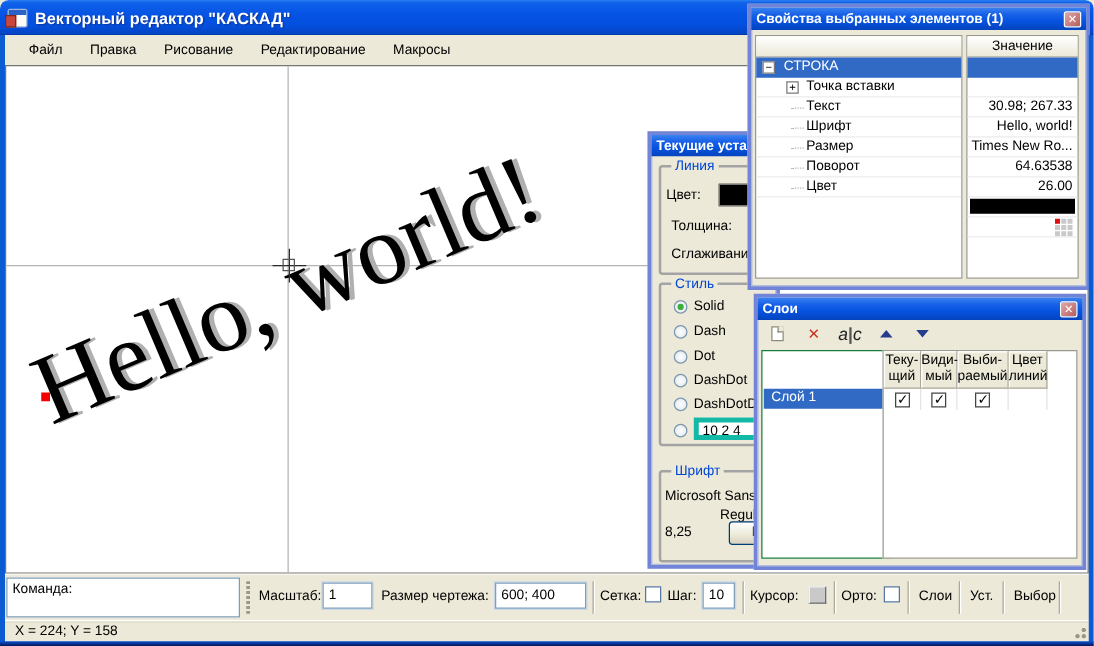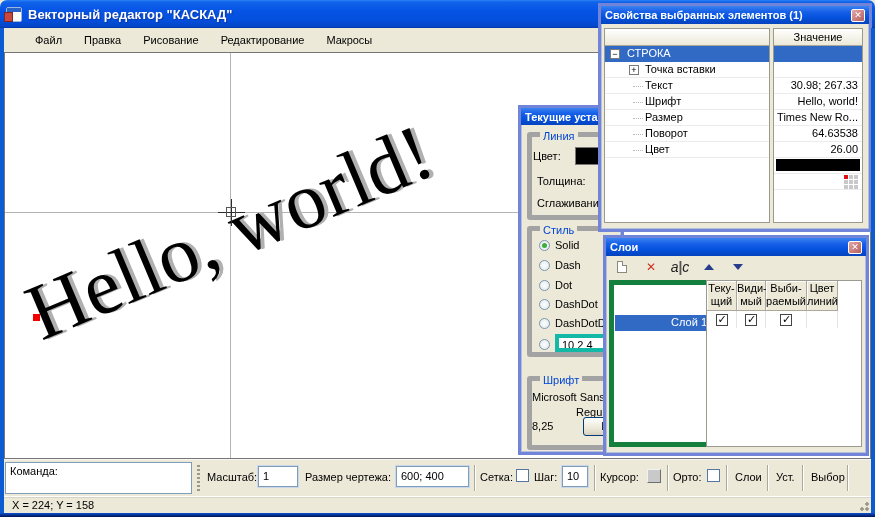--- a/index.html
+++ b/index.html
@@ -15,21 +15,21 @@
   .titlebar { position:absolute; left:0; top:0; width:875px; height:28px;
       background:linear-gradient(180deg,#2a80f2 0%,#0f62ea 8%,#0653e4 40%,#0350df 70%,#0345c5 96%,#02329a 100%);
       border-radius:7px 7px 0 0; display:flex; align-items:center; padding-left:6px; z-index:1; }
   .titlebar .title { color:#fff; font-weight:bold; font-size:13px; margin-left:6px;
       text-shadow:1px 1px 1px #10379f; white-space:nowrap; }
   .form-icon { width:16px; height:15px; position:relative; background:#fdfbf5; border:1px solid #9db7dd; border-radius:2px; }
   .form-icon::before { content:""; position:absolute; left:0; top:0; right:0; height:4px; background:#2a62c8; }
   .form-icon::after  { content:""; position:absolute; left:-3px; top:4px; width:7px; height:8px; background:#c8473f; border:1px solid #7d2722; }
 
   .menubar { position:absolute; left:4px; top:28px; width:867px; height:24px; background:#ece9d8;
-      display:flex; align-items:center; padding-left:20px; z-index:1; }
+      display:flex; align-items:center; padding-left:8px; z-index:1; }
   .menu-item { padding:4px 11px; cursor:default; }
 
   
   .canvas { position:absolute; left:4px; top:52px; width:867px; height:407px; background:#fff;
       border:1px solid #767676; overflow:hidden; z-index:0; }
   .axis-v { position:absolute; left:225px; top:0; width:1px; height:100%; background:#b4b4b4; }
   .axis-h { position:absolute; left:0; top:159px; width:100%; height:1px; background:#b4b4b4; }
   .hello  { position:absolute; left:37px; top:219px; font-family:"Liberation Serif","DejaVu Serif",serif;
       font-size:80px; line-height:84px; white-space:nowrap; color:#000;
       text-shadow:4px 1px 0 #b0b0b0; transform:rotate(-23deg); transform-origin:0 70px; }
@@ -71,33 +71,33 @@
   .layers { left:603px; top:235px; width:266px; height:221px; z-index:3; }
   .ltoolbar { position:absolute; left:0; top:18px; height:22px; right:0; display:flex; align-items:center; gap:13px; padding-left:8px; }
   .tbtn { width:16px; height:15px; display:flex; align-items:center; justify-content:center; font-size:11px; cursor:pointer; }
   .icon-page { width:10px; height:12px; background:#fff; border:1px solid #8a8a7a; position:relative; }
   .icon-page::after { content:""; position:absolute; right:-1px; top:-1px; width:4px; height:4px; background:#ece9d8; border-left:1px solid #8a8a7a; border-bottom:1px solid #8a8a7a; }
   .icon-x { color:#cc3220; font-weight:bold; font-size:12px; }
   .icon-ac { font-size:14px; font-style:italic; color:#222; letter-spacing:0; }
   .icon-ac b { color:#555; font-style:normal; }
   .tri-up { width:0; height:0; border-left:5px solid transparent; border-right:5px solid transparent; border-bottom:6px solid #273c8c; }
   .tri-dn { width:0; height:0; border-left:5px solid transparent; border-right:5px solid transparent; border-top:6px solid #273c8c; }
-  .llist { position:absolute; left:3px; top:42px; width:104px; bottom:6px; background:#fff; border:5px solid #15803d;text-align:right; }
+  .llist { position:absolute; left:3px; top:42px; width:104px; bottom:6px; background:#fff; border:1px solid #15803d; }
   .lrow { position:absolute; left:1px; right:1px; top:30px; height:16px; background:#316ac5; color:#fff; line-height:15px; padding-left:6px; }
   .lgrid { position:absolute; left:100px; top:42px; right:4px; bottom:6px; background:#fff; border:1px solid #9a9a8e; }
   .lg-head { position:absolute; top:0; height:30px; background:#ece9d8; border-right:1px solid #aca899; border-bottom:1px solid #aca899;
       box-shadow:inset 1px 1px 0 #fff; text-align:center; font-size:11px; line-height:13px; padding-top:1px; white-space:pre-line; }
   .lg-cell { position:absolute; top:30px; height:17px; border-right:1px solid #e4e4e4; display:flex; align-items:center; justify-content:center; }
   .cb { width:12px; height:12px; background:#fff; border:1px solid #444; position:relative; }
   .cb.checked::after { content:"✓"; position:absolute; left:1px; top:-2px; font-size:11px; font-weight:bold; color:#000; }
 
   
   .settings { left:518px; top:105px; width:106px; height:350px; z-index:1; overflow:hidden; }
   .settings .panel-title { height:17px; }
-  .groupbox { position:absolute; border:5px solid #a3a3a3; border-radius:3px; width:120px; }
+  .groupbox { position:absolute; border:2px solid #a3a3a3; border-radius:3px; width:120px; }
   .groupbox > .glabel { position:absolute; top:-7px; left:8px; background:#ece9d8; padding:0 3px; color:#0046d5; }
   .slabel { position:absolute; white-space:nowrap; }
   .color-swatch { position:absolute; background:#000; border:1px solid #777; }
   .radio-row { position:absolute; display:flex; align-items:center; gap:5px; height:14px; }
   .radio { width:11px; height:11px; border-radius:50%; border:1px solid #7a98af; background:radial-gradient(#fefefe,#dfe6ea); position:relative; flex:0 0 auto; }
   .radio.sel::after { content:""; position:absolute; left:2px; top:2px; width:5px; height:5px; border-radius:50%; background:#3cae3c; }
   .mini-input { position:absolute; background:#fff; border:4px solid #14b8a6; padding:1px 3px; line-height:13px; white-space:nowrap; overflow:hidden; }
   .xp-btn { position:absolute; background:linear-gradient(#fefefe,#ece9d8 60%,#d8d0bf); border:1px solid #003c74; border-radius:3px;
       text-align:center; line-height:16px; cursor:pointer; overflow:hidden; }
 

